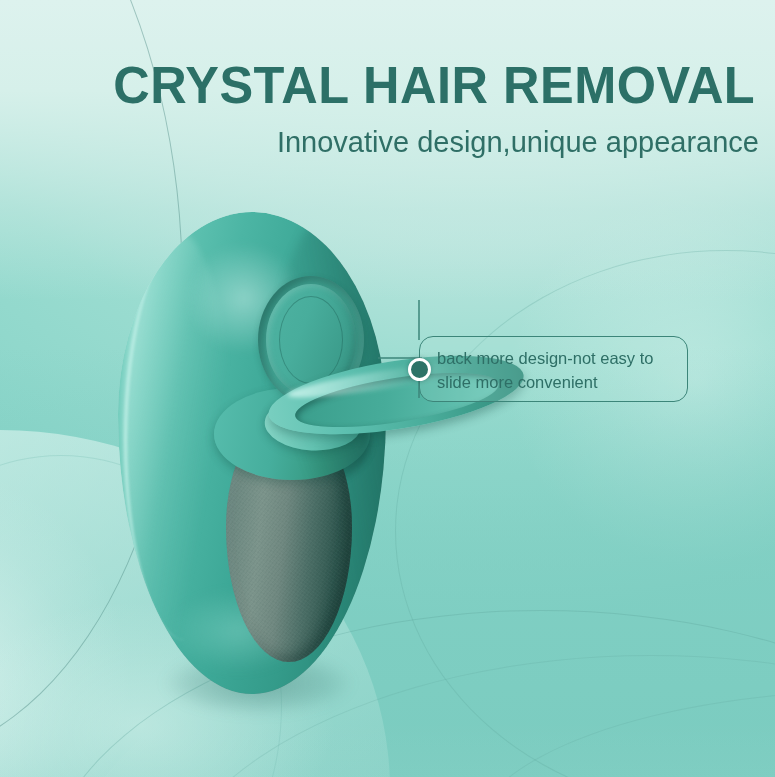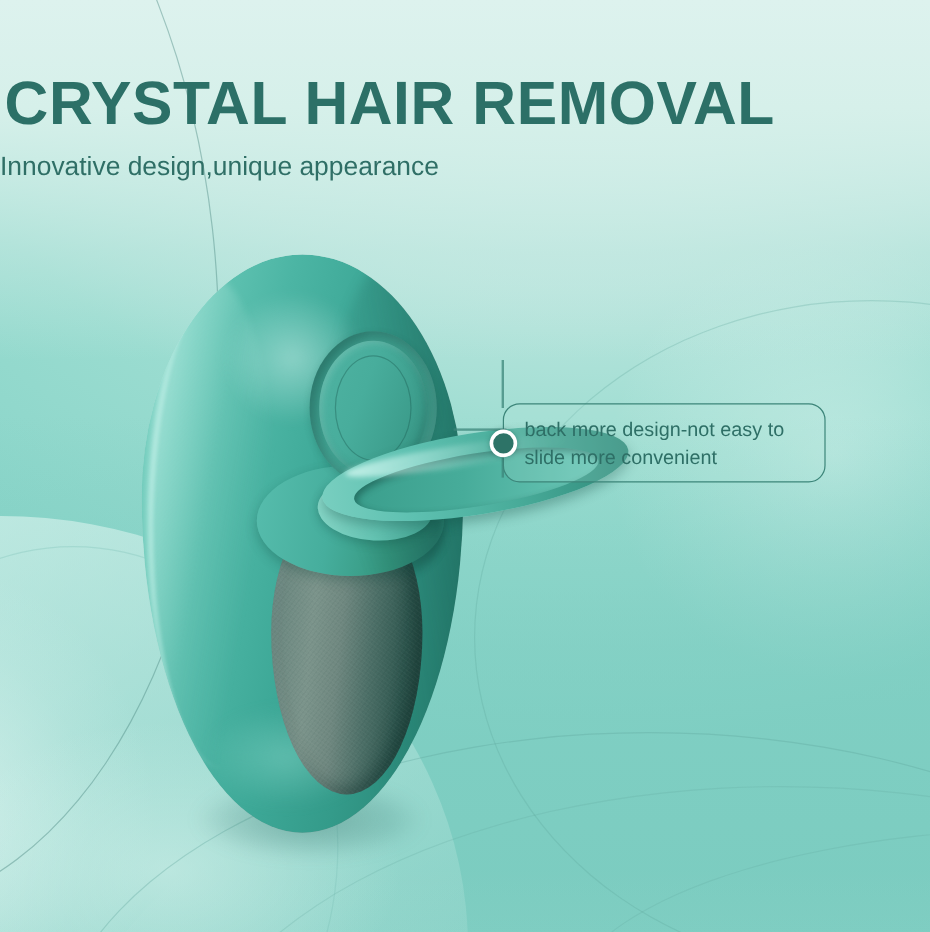--- a/index.html
+++ b/index.html
@@ -126,38 +126,38 @@
   .hairline.h2 { left: 150px; top: 655px;  width: 1000px; height: 540px; border-color: rgba(95,165,155,0.22); }
   .hairline.h3 { left: 395px; top: 250px;  width: 660px;  height: 560px; border-color: rgba(95,165,155,0.28); }
   .hairline.h4 { left: -160px; top: 455px; width: 440px;  height: 500px; border-color: rgba(120,190,180,0.30); }
   .hairline.h5 { left: 470px; top: 690px;  width: 820px;  height: 300px; border-color: rgba(95,165,155,0.22); }
 
   
   .headings {
     position: absolute;
     left: 0; right: 16px;
     top: 60px;
-    text-align: left;
+    text-align: right;
     z-index: 20;
   }
   .title {
     margin: 0;
     font-family: "Liberation Sans", sans-serif;
     font-weight: 700;
     font-size: 51px;
     letter-spacing: 0.5px;
     line-height: 1;
     color: #2c7067;
     transform: scaleX(0.99);
   }
   .subtitle {
     margin: 17px 0 0 0;
     font-family: "Liberation Sans", sans-serif;
     font-weight: 400;
-    font-size: 22px;
+    font-size: 29px;
     line-height: 1;
     color: #2f6f66;
   }
 
   
   .device {
     position: absolute;
     left: 118px;
     top: 212px;
     width: 268px;

